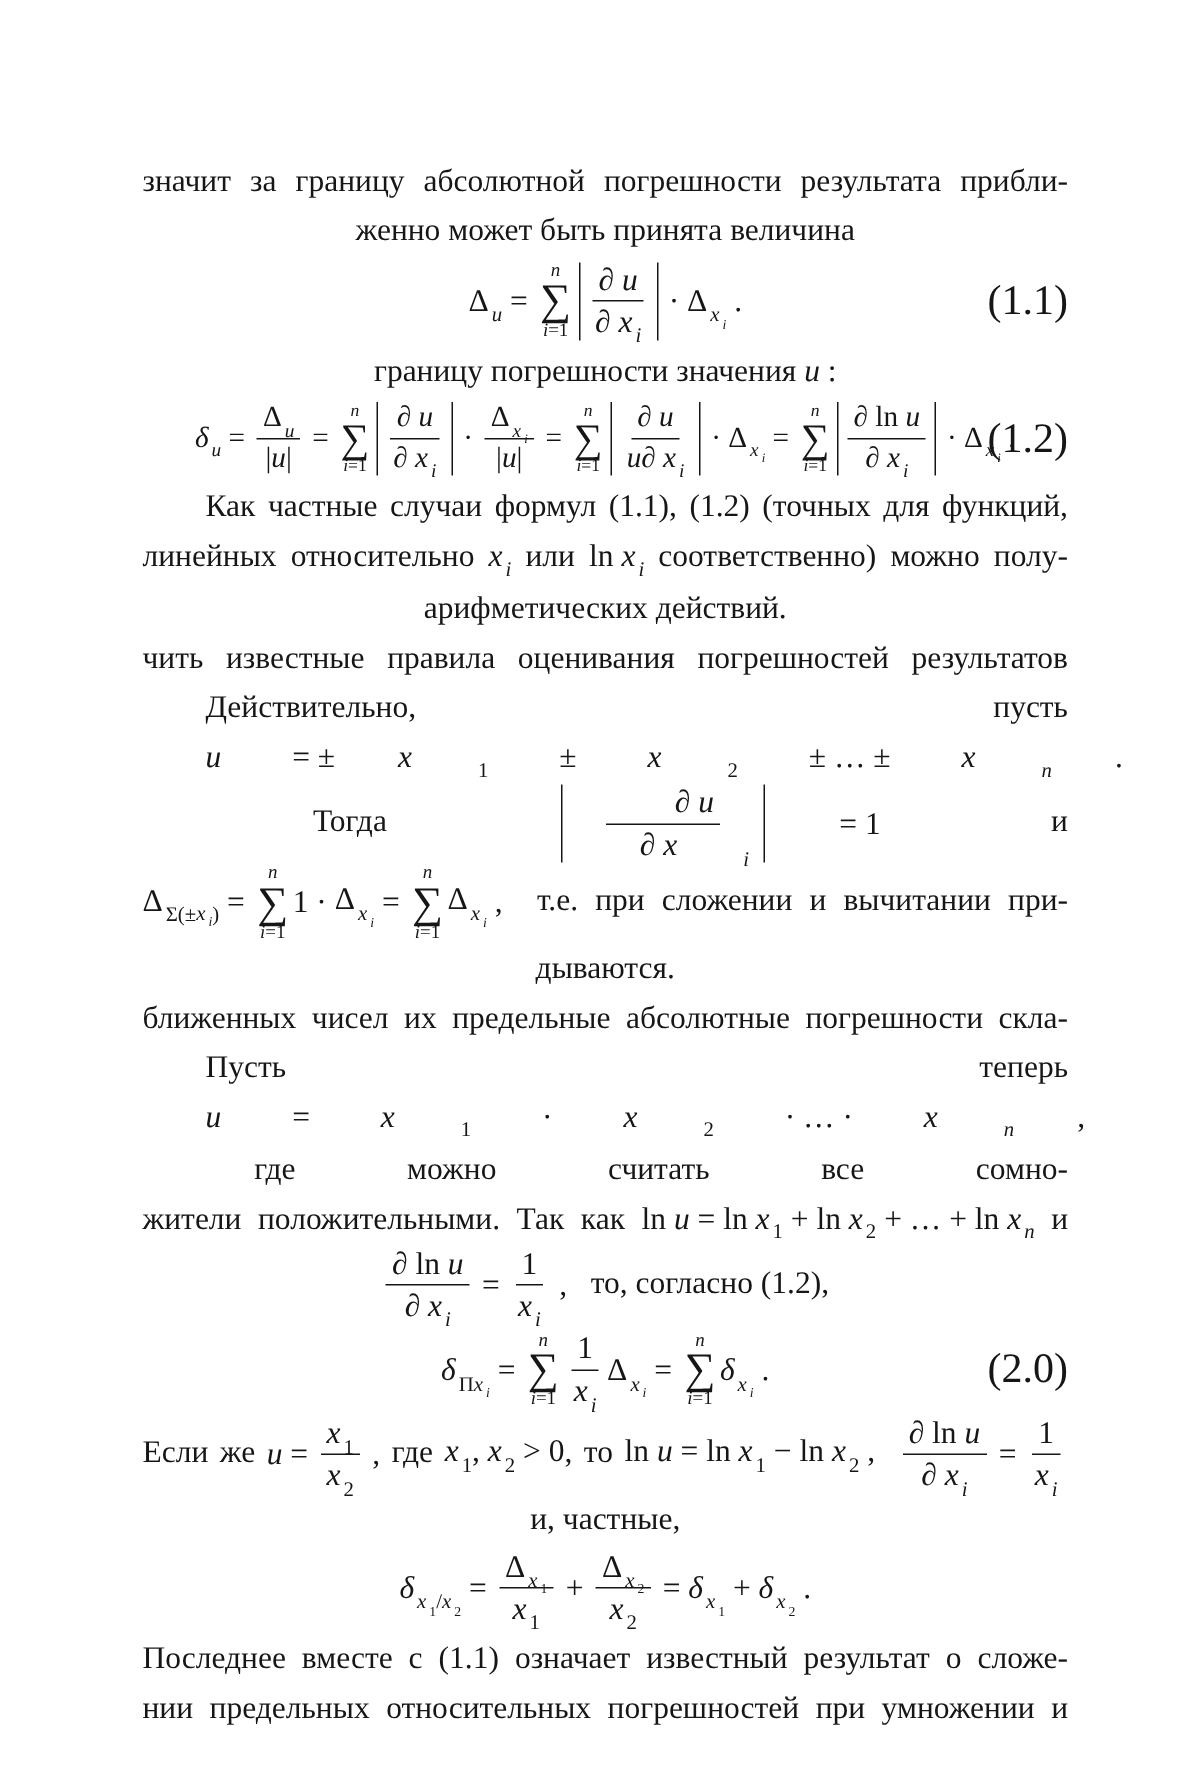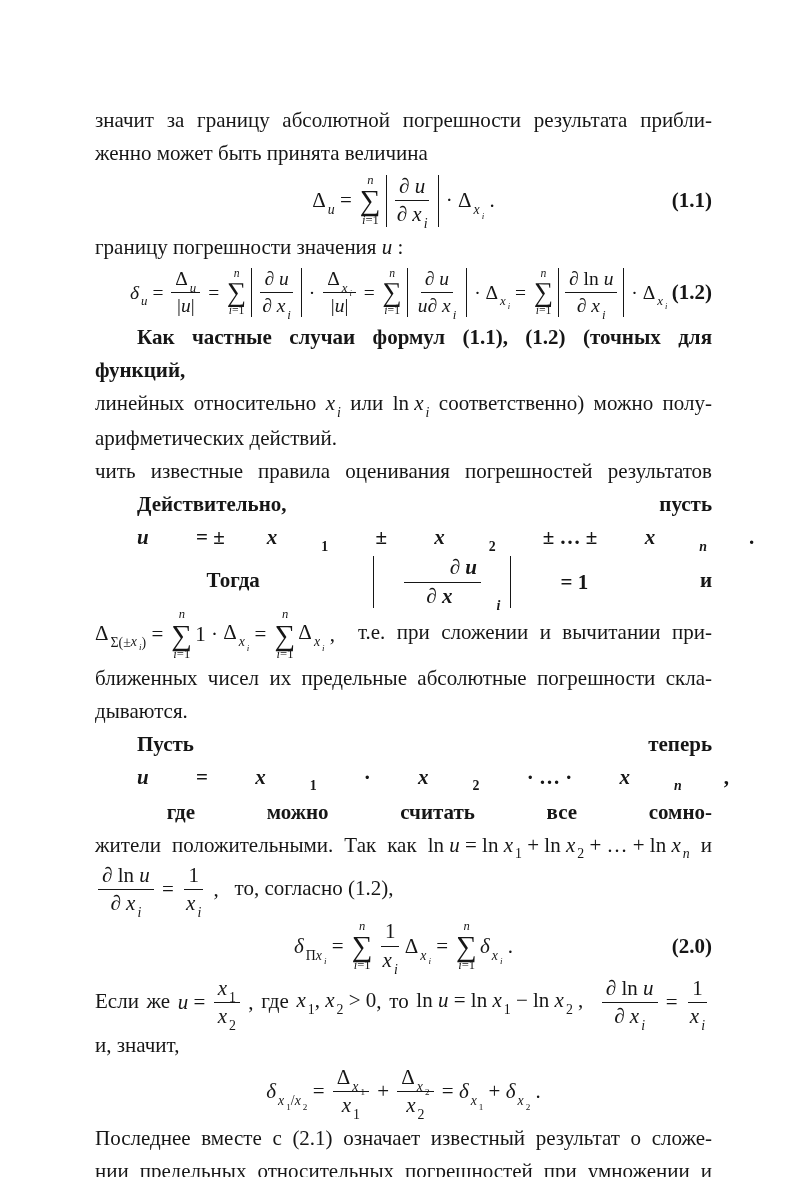--- a/index.html
+++ b/index.html
@@ -3,23 +3,23 @@
 <meta charset="utf-8">
 <style>
   html,body{margin:0;padding:0;background:#ffffff;}
   .page{
     position:relative;width:794px;height:1177px;background:#ffffff;
     color:#161616;font-family:"Liberation Serif","DejaVu Serif",serif;
     overflow:hidden;
   }
   .content{position:absolute;left:95px;top:104px;width:617px;}
   .para{margin:0;}
-  .line{font-size:21px;line-height:33px;}
+  .line{font-size:21px;line-height:33px;text-align:center;}
   .line.just{text-align:justify;text-align-last:justify;}
-  .line.ind{text-indent:42px;font-weight:bold;}
+  .line.ind{text-indent:42px;}
   .rt{white-space:pre-wrap;}
   
   .imath{display:inline-flex;white-space:pre;}
   .imath.flat{vertical-align:baseline;align-items:baseline;}
   .imath.tallm{vertical-align:middle;align-items:center;}
   .mrow{display:inline-flex;align-items:center;white-space:pre;}
   .imath.flat > .mrow{align-items:baseline;}
   .mt{white-space:pre;}
   .mi{white-space:pre;font-style:italic;}
   .msub{display:inline-flex;align-items:baseline;}
@@ -27,21 +27,21 @@
   .mfrac{display:inline-flex;flex-direction:column;align-items:center;margin:0 3px;}
   .mnum{display:inline-flex;justify-content:center;padding:0 4px 2px;border-bottom:1.4px solid #161616;line-height:1.12;}
   .mden{display:inline-flex;justify-content:center;padding:2px 4px 0;line-height:1.12;}
   .msum{display:inline-flex;flex-direction:column;align-items:center;margin:0 3px;}
   .msig{font-size:138%;line-height:0.92;}
   .mlim{font-size:60%;line-height:1.05;display:inline-flex;justify-content:center;}
   .mabs{display:inline-flex;align-items:center;border-left:1.5px solid #161616;border-right:1.5px solid #161616;padding:0 3px;margin:0 2px;}
   
   .equation{display:flex;align-items:center;justify-content:center;position:relative;font-size:21px;margin:4px 0;min-height:48px;}
   .equation.wide{font-size:19.5px;}
-  .equation .eqnum{position:absolute;right:0;font-size:21px;font-weight:bold;}
+  .equation .eqnum{position:absolute;right:0;font-size:28px;}
 </style>
 </head>
 <body>
 
 <div class="page">
   <div class="content">
       <div class="para">
         <div class="line just"><span class="rt">значит за границу абсолютной погрешности результата прибли-</span></div>
         <div class="line"><span class="rt">женно может быть принята величина</span></div>
       </div>
@@ -58,37 +58,37 @@
       </div>
       <div class="para">
         <div class="line just ind"><span class="rt">Как частные случаи формул (1.1), (1.2) (точных для функций,</span></div>
         <div class="line just"><span class="rt">линейных относительно </span><span class="imath flat"><span class="mrow"><span class="msub"><span class="mrow"><span class="mi">x</span></span><span class="msb"><span class="mrow"><span class="mi">i</span></span></span></span></span></span><span class="rt"> или </span><span class="imath flat"><span class="mrow"><span class="mt">ln </span><span class="msub"><span class="mrow"><span class="mi">x</span></span><span class="msb"><span class="mrow"><span class="mi">i</span></span></span></span></span></span><span class="rt"> соответственно) можно полу-</span></div>
         <div class="line"><span class="rt">арифметических действий.</span></div>
         <div class="line just"><span class="rt">чить известные правила оценивания погрешностей результатов</span></div>
       </div>
       <div class="para">
         <div class="line just ind"><span class="rt">Действительно, пусть </span><span class="imath flat"><span class="mrow"><span class="mi">u</span><span class="mt"> = ±</span><span class="msub"><span class="mrow"><span class="mi">x</span></span><span class="msb"><span class="mrow"><span class="mt">1</span></span></span></span><span class="mt"> ± </span><span class="msub"><span class="mrow"><span class="mi">x</span></span><span class="msb"><span class="mrow"><span class="mt">2</span></span></span></span><span class="mt"> ± … ± </span><span class="msub"><span class="mrow"><span class="mi">x</span></span><span class="msb"><span class="mrow"><span class="mi">n</span></span></span></span><span class="mt">.</span></span></span><span class="rt"> Тогда </span><span class="imath tallm"><span class="mrow"><span class="mabs"><span class="mrow"><span class="mfrac"><span class="mnum"><span class="mrow"><span class="mi">∂ u</span></span></span><span class="mden"><span class="mrow"><span class="msub"><span class="mrow"><span class="mi">∂ x</span></span><span class="msb"><span class="mrow"><span class="mi">i</span></span></span></span></span></span></span></span></span><span class="mt"> = 1</span></span></span><span class="rt"> и</span></div>
         <div class="line just"><span class="imath tallm"><span class="mrow"><span class="msub"><span class="mrow"><span class="mt">Δ</span></span><span class="msb"><span class="mrow"><span class="mt">Σ(±</span><span class="msub"><span class="mrow"><span class="mi">x</span></span><span class="msb"><span class="mrow"><span class="mi">i</span></span></span></span><span class="mt">)</span></span></span></span><span class="mt"> = </span><span class="msum"><span class="mlim"><span class="mrow"><span class="mi">n</span></span></span><span class="msig">∑</span><span class="mlim"><span class="mrow"><span class="mi">i</span><span class="mt">=1</span></span></span></span><span class="mt">1 · </span><span class="msub"><span class="mrow"><span class="mt">Δ</span></span><span class="msb"><span class="mrow"><span class="msub"><span class="mrow"><span class="mi">x</span></span><span class="msb"><span class="mrow"><span class="mi">i</span></span></span></span></span></span></span><span class="mt"> = </span><span class="msum"><span class="mlim"><span class="mrow"><span class="mi">n</span></span></span><span class="msig">∑</span><span class="mlim"><span class="mrow"><span class="mi">i</span><span class="mt">=1</span></span></span></span><span class="msub"><span class="mrow"><span class="mt">Δ</span></span><span class="msb"><span class="mrow"><span class="msub"><span class="mrow"><span class="mi">x</span></span><span class="msb"><span class="mrow"><span class="mi">i</span></span></span></span></span></span></span><span class="mt"> ,</span></span></span><span class="rt">  т.е. при сложении и вычитании при-</span></div>
+        <div class="line"><span class="rt">дываются.</span></div>
         <div class="line just"><span class="rt">ближенных чисел их предельные абсолютные погрешности скла-</span></div>
-        <div class="line"><span class="rt">дываются.</span></div>
       </div>
       <div class="para">
         <div class="line just ind"><span class="rt">Пусть теперь </span><span class="imath flat"><span class="mrow"><span class="mi">u</span><span class="mt"> = </span><span class="msub"><span class="mrow"><span class="mi">x</span></span><span class="msb"><span class="mrow"><span class="mt">1</span></span></span></span><span class="mt"> · </span><span class="msub"><span class="mrow"><span class="mi">x</span></span><span class="msb"><span class="mrow"><span class="mt">2</span></span></span></span><span class="mt"> · … · </span><span class="msub"><span class="mrow"><span class="mi">x</span></span><span class="msb"><span class="mrow"><span class="mi">n</span></span></span></span><span class="mt">,</span></span></span><span class="rt"> где можно считать все сомно-</span></div>
         <div class="line just"><span class="rt">жители положительными. Так как </span><span class="imath flat"><span class="mrow"><span class="mt">ln </span><span class="mi">u</span><span class="mt"> = ln </span><span class="msub"><span class="mrow"><span class="mi">x</span></span><span class="msb"><span class="mrow"><span class="mt">1</span></span></span></span><span class="mt"> + ln </span><span class="msub"><span class="mrow"><span class="mi">x</span></span><span class="msb"><span class="mrow"><span class="mt">2</span></span></span></span><span class="mt"> + … + ln </span><span class="msub"><span class="mrow"><span class="mi">x</span></span><span class="msb"><span class="mrow"><span class="mi">n</span></span></span></span></span></span><span class="rt"> и</span></div>
         <div class="line"><span class="imath tallm"><span class="mrow"><span class="mfrac"><span class="mnum"><span class="mrow"><span class="mi">∂ </span><span class="mt">ln </span><span class="mi">u</span></span></span><span class="mden"><span class="mrow"><span class="msub"><span class="mrow"><span class="mi">∂ x</span></span><span class="msb"><span class="mrow"><span class="mi">i</span></span></span></span></span></span></span><span class="mt"> = </span><span class="mfrac"><span class="mnum"><span class="mrow"><span class="mt">1</span></span></span><span class="mden"><span class="mrow"><span class="msub"><span class="mrow"><span class="mi">x</span></span><span class="msb"><span class="mrow"><span class="mi">i</span></span></span></span></span></span></span><span class="mt"> ,</span></span></span><span class="rt">   то, согласно (1.2),</span></div>
       </div>
       <div class="equation">
         <span class="mrow"><span class="msub"><span class="mrow"><span class="mi">δ</span></span><span class="msb"><span class="mrow"><span class="mt">Π</span><span class="msub"><span class="mrow"><span class="mi">x</span></span><span class="msb"><span class="mrow"><span class="mi">i</span></span></span></span></span></span></span><span class="mt"> = </span><span class="msum"><span class="mlim"><span class="mrow"><span class="mi">n</span></span></span><span class="msig">∑</span><span class="mlim"><span class="mrow"><span class="mi">i</span><span class="mt">=1</span></span></span></span><span class="mfrac"><span class="mnum"><span class="mrow"><span class="mt">1</span></span></span><span class="mden"><span class="mrow"><span class="msub"><span class="mrow"><span class="mi">x</span></span><span class="msb"><span class="mrow"><span class="mi">i</span></span></span></span></span></span></span><span class="msub"><span class="mrow"><span class="mt">Δ</span></span><span class="msb"><span class="mrow"><span class="msub"><span class="mrow"><span class="mi">x</span></span><span class="msb"><span class="mrow"><span class="mi">i</span></span></span></span></span></span></span><span class="mt"> = </span><span class="msum"><span class="mlim"><span class="mrow"><span class="mi">n</span></span></span><span class="msig">∑</span><span class="mlim"><span class="mrow"><span class="mi">i</span><span class="mt">=1</span></span></span></span><span class="msub"><span class="mrow"><span class="mi">δ</span></span><span class="msb"><span class="mrow"><span class="msub"><span class="mrow"><span class="mi">x</span></span><span class="msb"><span class="mrow"><span class="mi">i</span></span></span></span></span></span></span><span class="mt"> .</span></span>
         <span class="eqnum">(2.0)</span>
       </div>
       <div class="para">
         <div class="line just"><span class="rt">Если же </span><span class="imath tallm"><span class="mrow"><span class="mi">u</span><span class="mt"> = </span><span class="mfrac"><span class="mnum"><span class="mrow"><span class="msub"><span class="mrow"><span class="mi">x</span></span><span class="msb"><span class="mrow"><span class="mt">1</span></span></span></span></span></span><span class="mden"><span class="mrow"><span class="msub"><span class="mrow"><span class="mi">x</span></span><span class="msb"><span class="mrow"><span class="mt">2</span></span></span></span></span></span></span><span class="mt"> ,</span></span></span><span class="rt"> где </span><span class="imath flat"><span class="mrow"><span class="msub"><span class="mrow"><span class="mi">x</span></span><span class="msb"><span class="mrow"><span class="mt">1</span></span></span></span><span class="mt">, </span><span class="msub"><span class="mrow"><span class="mi">x</span></span><span class="msb"><span class="mrow"><span class="mt">2</span></span></span></span><span class="mt"> &gt; 0</span></span></span><span class="rt">, то </span><span class="imath flat"><span class="mrow"><span class="mt">ln </span><span class="mi">u</span><span class="mt"> = ln </span><span class="msub"><span class="mrow"><span class="mi">x</span></span><span class="msb"><span class="mrow"><span class="mt">1</span></span></span></span><span class="mt"> − ln </span><span class="msub"><span class="mrow"><span class="mi">x</span></span><span class="msb"><span class="mrow"><span class="mt">2</span></span></span></span><span class="mt"> ,</span></span></span><span class="rt">  </span><span class="imath tallm"><span class="mrow"><span class="mfrac"><span class="mnum"><span class="mrow"><span class="mi">∂ </span><span class="mt">ln </span><span class="mi">u</span></span></span><span class="mden"><span class="mrow"><span class="msub"><span class="mrow"><span class="mi">∂ x</span></span><span class="msb"><span class="mrow"><span class="mi">i</span></span></span></span></span></span></span><span class="mt"> = </span><span class="mfrac"><span class="mnum"><span class="mrow"><span class="mt">1</span></span></span><span class="mden"><span class="mrow"><span class="msub"><span class="mrow"><span class="mi">x</span></span><span class="msb"><span class="mrow"><span class="mi">i</span></span></span></span></span></span></span></span></span></div>
-        <div class="line"><span class="rt">и, значит,</span></div>
+        <div class="line"><span class="rt">и, частные,</span></div>
       </div>
       <div class="equation">
         <span class="mrow"><span class="msub"><span class="mrow"><span class="mi">δ</span></span><span class="msb"><span class="mrow"><span class="msub"><span class="mrow"><span class="mi">x</span></span><span class="msb"><span class="mrow"><span class="mt">1</span></span></span></span><span class="mt">/</span><span class="msub"><span class="mrow"><span class="mi">x</span></span><span class="msb"><span class="mrow"><span class="mt">2</span></span></span></span></span></span></span><span class="mt"> = </span><span class="mfrac"><span class="mnum"><span class="mrow"><span class="msub"><span class="mrow"><span class="mt">Δ</span></span><span class="msb"><span class="mrow"><span class="msub"><span class="mrow"><span class="mi">x</span></span><span class="msb"><span class="mrow"><span class="mt">1</span></span></span></span></span></span></span></span></span><span class="mden"><span class="mrow"><span class="msub"><span class="mrow"><span class="mi">x</span></span><span class="msb"><span class="mrow"><span class="mt">1</span></span></span></span></span></span></span><span class="mt"> + </span><span class="mfrac"><span class="mnum"><span class="mrow"><span class="msub"><span class="mrow"><span class="mt">Δ</span></span><span class="msb"><span class="mrow"><span class="msub"><span class="mrow"><span class="mi">x</span></span><span class="msb"><span class="mrow"><span class="mt">2</span></span></span></span></span></span></span></span></span><span class="mden"><span class="mrow"><span class="msub"><span class="mrow"><span class="mi">x</span></span><span class="msb"><span class="mrow"><span class="mt">2</span></span></span></span></span></span></span><span class="mt"> = </span><span class="msub"><span class="mrow"><span class="mi">δ</span></span><span class="msb"><span class="mrow"><span class="msub"><span class="mrow"><span class="mi">x</span></span><span class="msb"><span class="mrow"><span class="mt">1</span></span></span></span></span></span></span><span class="mt"> + </span><span class="msub"><span class="mrow"><span class="mi">δ</span></span><span class="msb"><span class="mrow"><span class="msub"><span class="mrow"><span class="mi">x</span></span><span class="msb"><span class="mrow"><span class="mt">2</span></span></span></span></span></span></span><span class="mt"> .</span></span>
       </div>
       <div class="para">
-        <div class="line just"><span class="rt">Последнее вместе с (2.1) означает известный результат о сложе-</span></div>
+        <div class="line just"><span class="rt">Последнее вместе с (1.1) означает известный результат о сложе-</span></div>
         <div class="line just"><span class="rt">нии предельных относительных погрешностей при умножении и</span></div>
       </div>
     </div>
 </div>
 
 </body></html>

